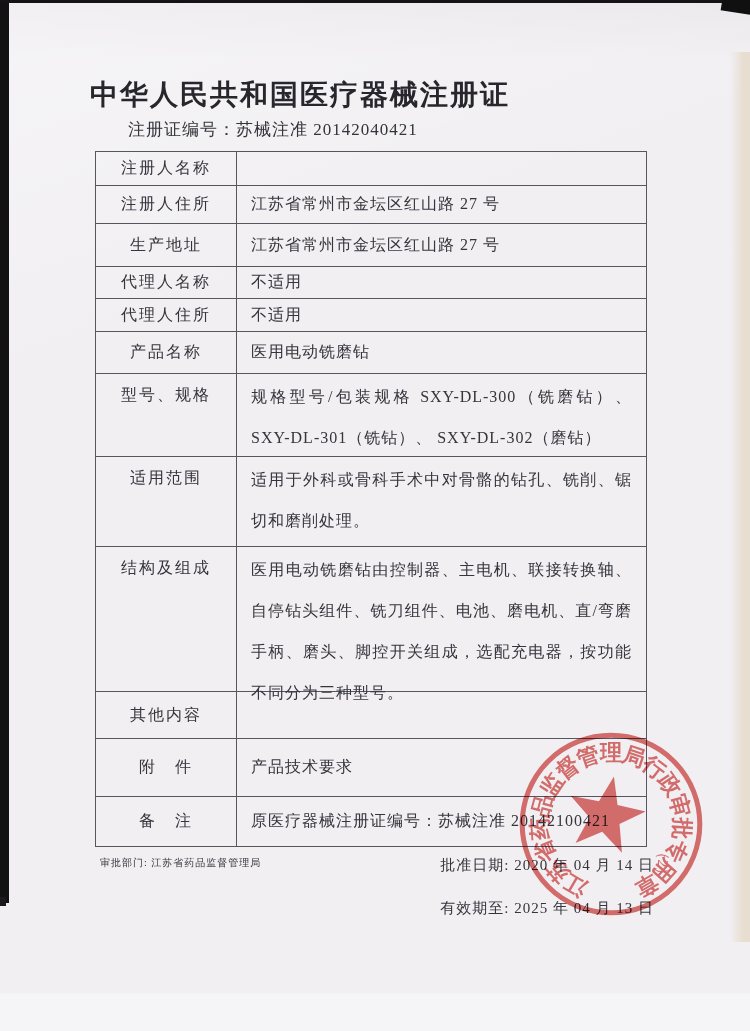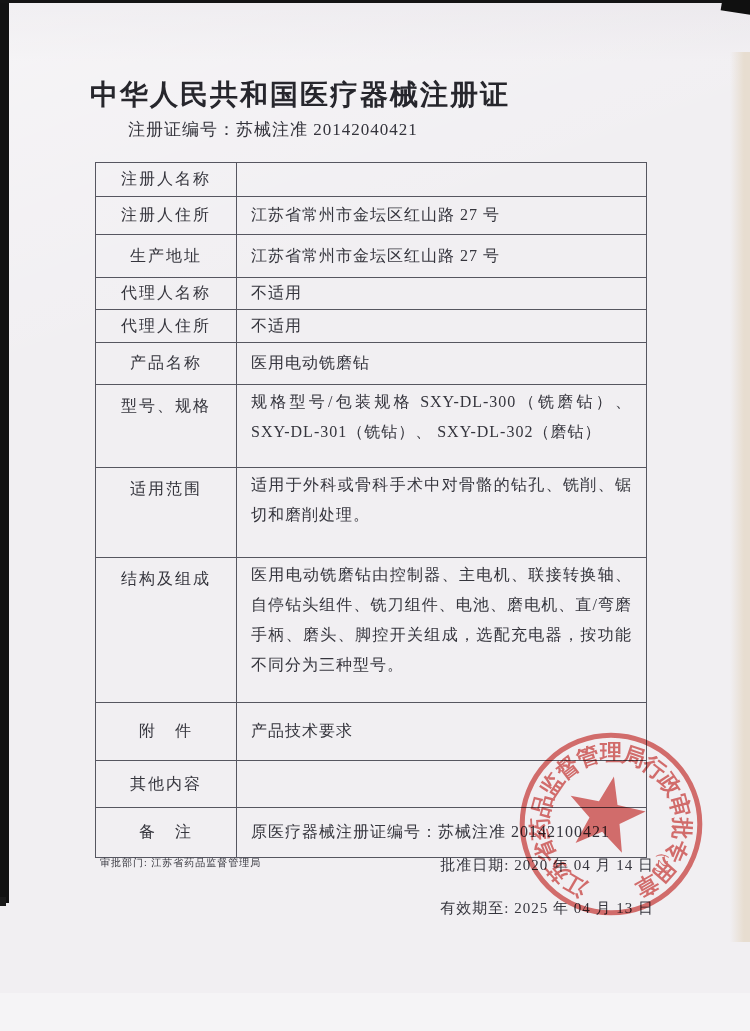--- a/index.html
+++ b/index.html
@@ -24,36 +24,36 @@
 
   .title {
     position:absolute; left:0; top:76px; width:600px;
     text-align:center; font-size:28px; font-weight:bold; color:#26262c; letter-spacing:2px;
   }
   .regno-line {
     position:absolute; left:128px; top:118px; font-size:17px; color:#34343c; letter-spacing:1px;
   }
 
   .cert-table {
-    position:absolute; left:95px; top:162px; width:552px;
+    position:absolute; left:95px; top:151px; width:552px;
     border:1px solid #565660; color:#35353d;
   }
   .row { display:flex; border-top:1px solid #565660; }
   .row:first-child { border-top:none; }
   .cell-label {
     width:141px; border-right:1px solid #565660; flex:none;
     display:flex; align-items:center; justify-content:center;
     font-size:16px; letter-spacing:2px;
   }
   .cell-value {
     flex:1; display:flex; align-items:center;
     padding:0 14px; font-size:16px; letter-spacing:1px;
   }
   .row.tall .cell-label { align-items:flex-start; padding-top:11px; }
-  .row.tall .cell-value { display:block; padding-top:2px; line-height:30px; text-align:justify;font-family:Liberation Serif, serif; }
+  .row.tall .cell-value { display:block; padding-top:2px; line-height:41px; text-align:justify;font-family:Liberation Serif, serif; }
 
   .r1{height:33px}.r2{height:38px}.r3{height:43px}.r4{height:32px}.r5{height:33px}
   .r6{height:42px}.r7{height:83px}.r8{height:145px}.r9{height:90px}.r10{height:58px}
   .r11{height:47px}.r12{height:50px}
 
   .footer-dept  { position:absolute; left:100px; top:856px; font-size:10px; color:#35353d; letter-spacing:1px; }
   .footer-dates { position:absolute; right:96px; top:856px; font-size:15px; color:#35353d; text-align:center; letter-spacing:1px; }
   .footer-dates .line2 { margin-top:24px; }
 
   
@@ -104,27 +104,27 @@
       <div class="cell-value">规格型号/包装规格 SXY-DL-300（铣磨钻）、 SXY-DL-301（铣钻）、 SXY-DL-302（磨钻）</div>
     </div>
     <div class="row r9 tall">
       <div class="cell-label">适用范围</div>
       <div class="cell-value">适用于外科或骨科手术中对骨骼的钻孔、铣削、锯切和磨削处理。</div>
     </div>
     <div class="row r8 tall">
       <div class="cell-label">结构及组成</div>
       <div class="cell-value">医用电动铣磨钻由控制器、主电机、联接转换轴、自停钻头组件、铣刀组件、电池、磨电机、直/弯磨手柄、磨头、脚控开关组成，选配充电器，按功能不同分为三种型号。</div>
     </div>
+    <div class="row r11">
+      <div class="cell-label">其他内容</div>
+      <div class="cell-value"></div>
+    </div>
     <div class="row r10">
       <div class="cell-label">附　件</div>
       <div class="cell-value">产品技术要求</div>
-    </div>
-    <div class="row r11">
-      <div class="cell-label">其他内容</div>
-      <div class="cell-value"></div>
     </div>
     <div class="row r12">
       <div class="cell-label">备　注</div>
       <div class="cell-value">原医疗器械注册证编号：苏械注准 20142100421</div>
     </div>
   </div>
 
   <div class="footer-dept">审批部门: 江苏省药品监督管理局</div>
   <div class="footer-dates">
     <div class="line1">批准日期: 2020 年 04 月 14 日</div>

